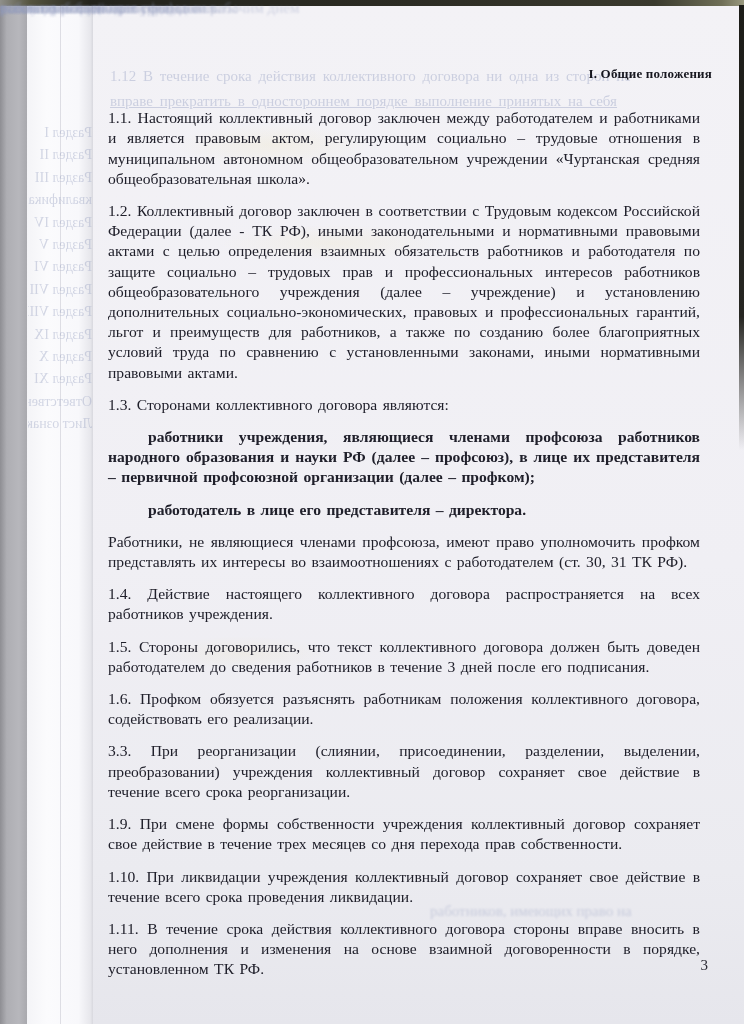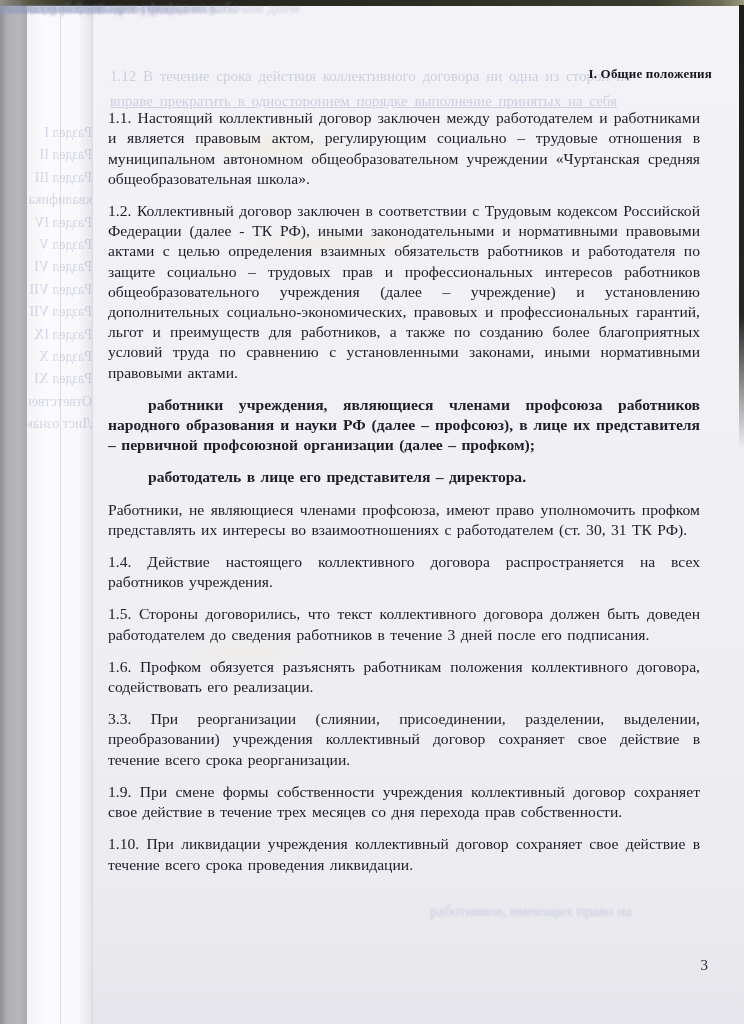--- a/index.html
+++ b/index.html
@@ -136,26 +136,28 @@
   <div class="ghost-frag">работников с ненормированным рабочим днем</div>
   <div class="ghost-frag">стимулирующей части фонда оплаты</div>
   <div class="ghost-frag">и выплат работникам учреждения</div>
   <div class="ghost-frag">рассмотрении и через профком</div>
   <div class="ghost-frag">договора новым</div>
 
   <div class="content">
     <h1>I. Общие положения</h1>
     <p class="para">1.1. Настоящий коллективный договор заключен между работодателем и работниками и является правовым актом, регулирующим социально – трудовые отношения в муниципальном автономном общеобразовательном учреждении «Чуртанская средняя общеобразовательная школа».</p>
     <p class="para">1.2. Коллективный договор заключен в соответствии с Трудовым кодексом Российской Федерации (далее - ТК РФ), иными законодательными и нормативными правовыми актами с целью определения взаимных обязательств работников и работодателя по защите социально – трудовых прав и профессиональных интересов работников общеобразовательного учреждения (далее – учреждение) и установлению дополнительных социально-экономических, правовых и профессиональных гарантий, льгот и преимуществ для работников, а также по созданию более благоприятных условий труда по сравнению с установленными законами, иными нормативными правовыми актами.</p>
+    <p class="para">1.3. Сторонами коллективного договора являются:</p>
     <p class="para indent">работники учреждения, являющиеся членами профсоюза работников народного образования и науки РФ (далее – профсоюз), в лице их представителя – первичной профсоюзной организации (далее – профком);</p>
     <p class="para indent">работодатель в лице его представителя – директора.</p>
     <p class="para">Работники, не являющиеся членами профсоюза, имеют право уполномочить профком представлять их интересы во взаимоотношениях с работодателем (ст. 30, 31 ТК РФ).</p>
     <p class="para">1.4.  Действие настоящего коллективного договора распространяется на всех работников учреждения.</p>
     <p class="para">1.5. Стороны договорились, что текст коллективного договора должен быть доведен работодателем до сведения работников в течение 3 дней после его подписания.</p>
     <p class="para">1.6. Профком обязуется разъяснять работникам положения коллективного договора, содействовать его реализации.</p>
     <p class="para">3.3. При реорганизации (слиянии, присоединении, разделении, выделении, преобразовании) учреждения коллективный договор сохраняет свое действие в течение всего срока реорганизации.</p>
     <p class="para">1.9. При смене формы собственности учреждения коллективный договор сохраняет свое действие в течение трех месяцев со дня перехода прав собственности.</p>
     <p class="para">1.10. При ликвидации учреждения коллективный договор сохраняет свое действие в течение всего срока проведения ликвидации.</p>
+    <p class="para">1.11. В течение срока действия коллективного договора стороны вправе вносить в него дополнения и изменения на основе взаимной договоренности в порядке, установленном ТК РФ.</p>
   </div>
 
   <div class="page-number">3</div>
 
 </div>
 
 </body></html>

